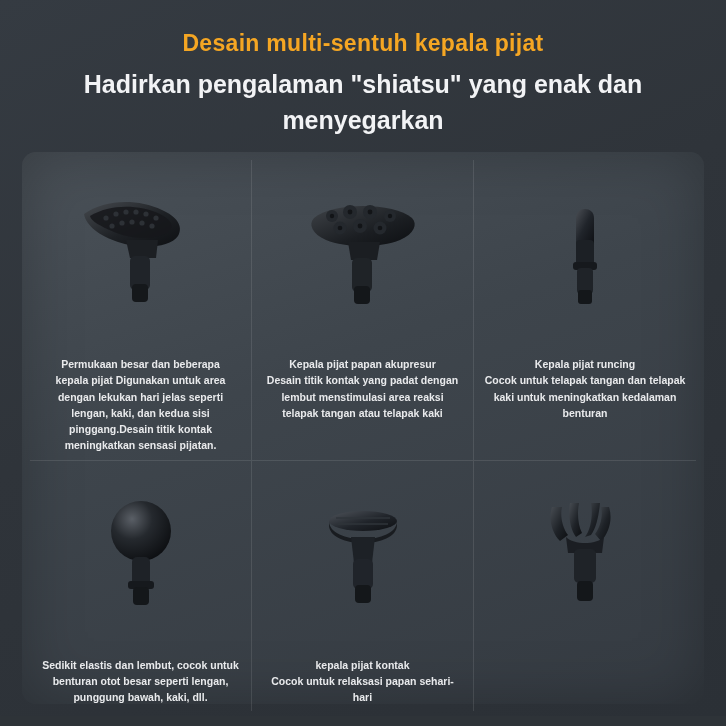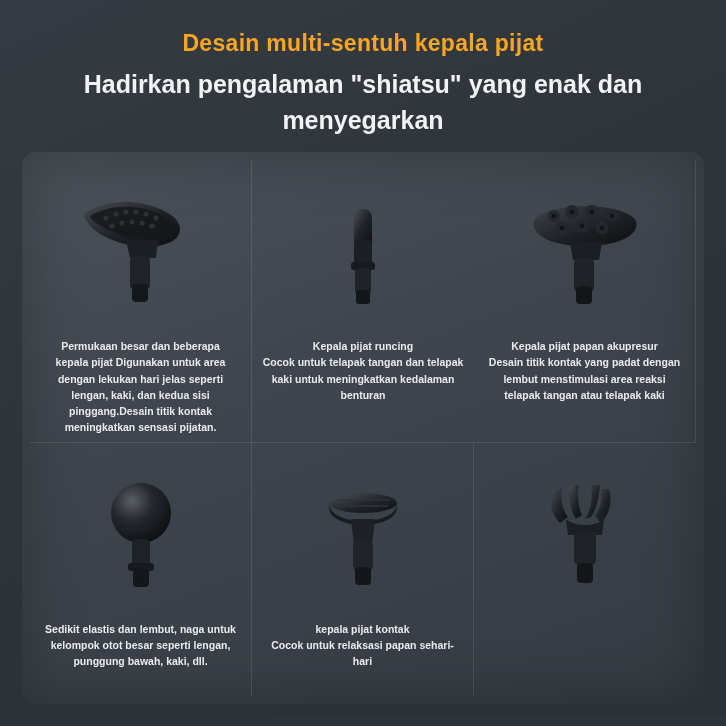--- a/index.html
+++ b/index.html
@@ -77,21 +77,21 @@
     border-bottom: 1px solid rgba(255,255,255,0.10);
   }
   .art {
     height: 150px;
     display: flex;
     align-items: flex-end;
     justify-content: center;
     margin-top: 18px;
   }
   .caption {
-    margin-top: 4px;
+    margin-top: 22px;
     text-align: center;
     color: #e9eaec;
     font-size: 10.5px;
     line-height: 1.55;
     font-weight: bold;
     max-width: 205px;
   }
   .cap-title {
     display: block;
   }
@@ -143,43 +143,20 @@
             <rect x="64" y="72" width="20" height="34" rx="5" fill="#202429"></rect>
             <rect x="66" y="100" width="16" height="18" rx="4" fill="#15181b"></rect>
           </svg>
         </div>
         <div class="caption">
           <span class="cap-title">Permukaan besar dan beberapa</span>
           <span class="cap-body">kepala pijat Digunakan untuk area dengan lekukan hari jelas seperti lengan, kaki, dan kedua sisi pinggang.Desain titik kontak meningkatkan sensasi pijatan.</span>
         </div>
       </div>
 
-      <div class="cell row1 col3">
-        <div class="art">
-          <svg width="150" height="150" viewBox="0 0 150 150">
-            <defs>
-              <linearGradient id="g3" x1="0" y1="0" x2="1" y2="1">
-                <stop offset="0%" stop-color="#4a4e54"></stop>
-                <stop offset="50%" stop-color="#20242a"></stop>
-                <stop offset="100%" stop-color="#0e1014"></stop>
-              </linearGradient>
-            </defs>
-            <path d="M66 34 C66 22 84 22 84 34 L84 60 L66 60 Z" fill="url(#g3)"></path>
-            <rect x="66" y="56" width="18" height="26" rx="4" fill="#1c2025"></rect>
-            <rect x="63" y="78" width="24" height="8" rx="3" fill="#16191d"></rect>
-            <rect x="67" y="84" width="16" height="26" rx="4" fill="#1f2328"></rect>
-            <rect x="68" y="106" width="14" height="14" rx="3" fill="#14171a"></rect>
-          </svg>
-        </div>
-        <div class="caption">
-          <span class="cap-title">Kepala pijat runcing</span>
-          <span class="cap-body">Cocok untuk telapak tangan dan telapak kaki untuk meningkatkan kedalaman benturan</span>
-        </div>
-      </div>
-
       <div class="cell row1 col2">
         <div class="art">
           <svg width="150" height="150" viewBox="0 0 150 150">
             <defs>
               <linearGradient id="g2" x1="0" y1="0" x2="1" y2="1">
                 <stop offset="0%" stop-color="#3f4348"></stop>
                 <stop offset="60%" stop-color="#1b1e22"></stop>
                 <stop offset="100%" stop-color="#0d0f12"></stop>
               </linearGradient>
             </defs>
@@ -206,38 +183,61 @@
             <rect x="64" y="74" width="20" height="34" rx="5" fill="#1f2327"></rect>
             <rect x="66" y="102" width="16" height="18" rx="4" fill="#14171a"></rect>
           </svg>
         </div>
         <div class="caption">
           <span class="cap-title">Kepala pijat papan akupresur</span>
           <span class="cap-body">Desain titik kontak yang padat dengan lembut menstimulasi area reaksi telapak tangan atau telapak kaki</span>
         </div>
       </div>
 
+      <div class="cell row1 col3">
+        <div class="art">
+          <svg width="150" height="150" viewBox="0 0 150 150">
+            <defs>
+              <linearGradient id="g3" x1="0" y1="0" x2="1" y2="1">
+                <stop offset="0%" stop-color="#4a4e54"></stop>
+                <stop offset="50%" stop-color="#20242a"></stop>
+                <stop offset="100%" stop-color="#0e1014"></stop>
+              </linearGradient>
+            </defs>
+            <path d="M66 34 C66 22 84 22 84 34 L84 60 L66 60 Z" fill="url(#g3)"></path>
+            <rect x="66" y="56" width="18" height="26" rx="4" fill="#1c2025"></rect>
+            <rect x="63" y="78" width="24" height="8" rx="3" fill="#16191d"></rect>
+            <rect x="67" y="84" width="16" height="26" rx="4" fill="#1f2328"></rect>
+            <rect x="68" y="106" width="14" height="14" rx="3" fill="#14171a"></rect>
+          </svg>
+        </div>
+        <div class="caption">
+          <span class="cap-title">Kepala pijat runcing</span>
+          <span class="cap-body">Cocok untuk telapak tangan dan telapak kaki untuk meningkatkan kedalaman benturan</span>
+        </div>
+      </div>
+
       <div class="cell row2 col1">
         <div class="art">
           <svg width="150" height="150" viewBox="0 0 150 150">
             <defs>
               <radialGradient id="g4" cx="35%" cy="30%" r="75%">
                 <stop offset="0%" stop-color="#5a5f66"></stop>
                 <stop offset="45%" stop-color="#25292e"></stop>
                 <stop offset="100%" stop-color="#0d0f12"></stop>
               </radialGradient>
             </defs>
             <circle cx="75" cy="46" r="30" fill="url(#g4)"></circle>
             <rect x="66" y="72" width="18" height="30" rx="5" fill="#1e2227"></rect>
             <rect x="62" y="96" width="26" height="8" rx="3" fill="#16191d"></rect>
             <rect x="67" y="102" width="16" height="18" rx="4" fill="#14171a"></rect>
           </svg>
         </div>
         <div class="caption">
-          <span class="cap-body">Sedikit elastis dan lembut, naga untuk kelompok otot besar seperti lengan, punggung bawah, kaki, dll.</span>
+          <span class="cap-body">Sedikit elastis dan lembut, cocok untuk benturan otot besar seperti lengan, punggung bawah, kaki, dll.</span>
         </div>
       </div>
 
       <div class="cell row2 col2">
         <div class="art">
           <svg width="150" height="150" viewBox="0 0 150 150">
             <defs>
               <linearGradient id="g5" x1="0" y1="0" x2="1" y2="1">
                 <stop offset="0%" stop-color="#4e535a"></stop>
                 <stop offset="55%" stop-color="#20242a"></stop>

